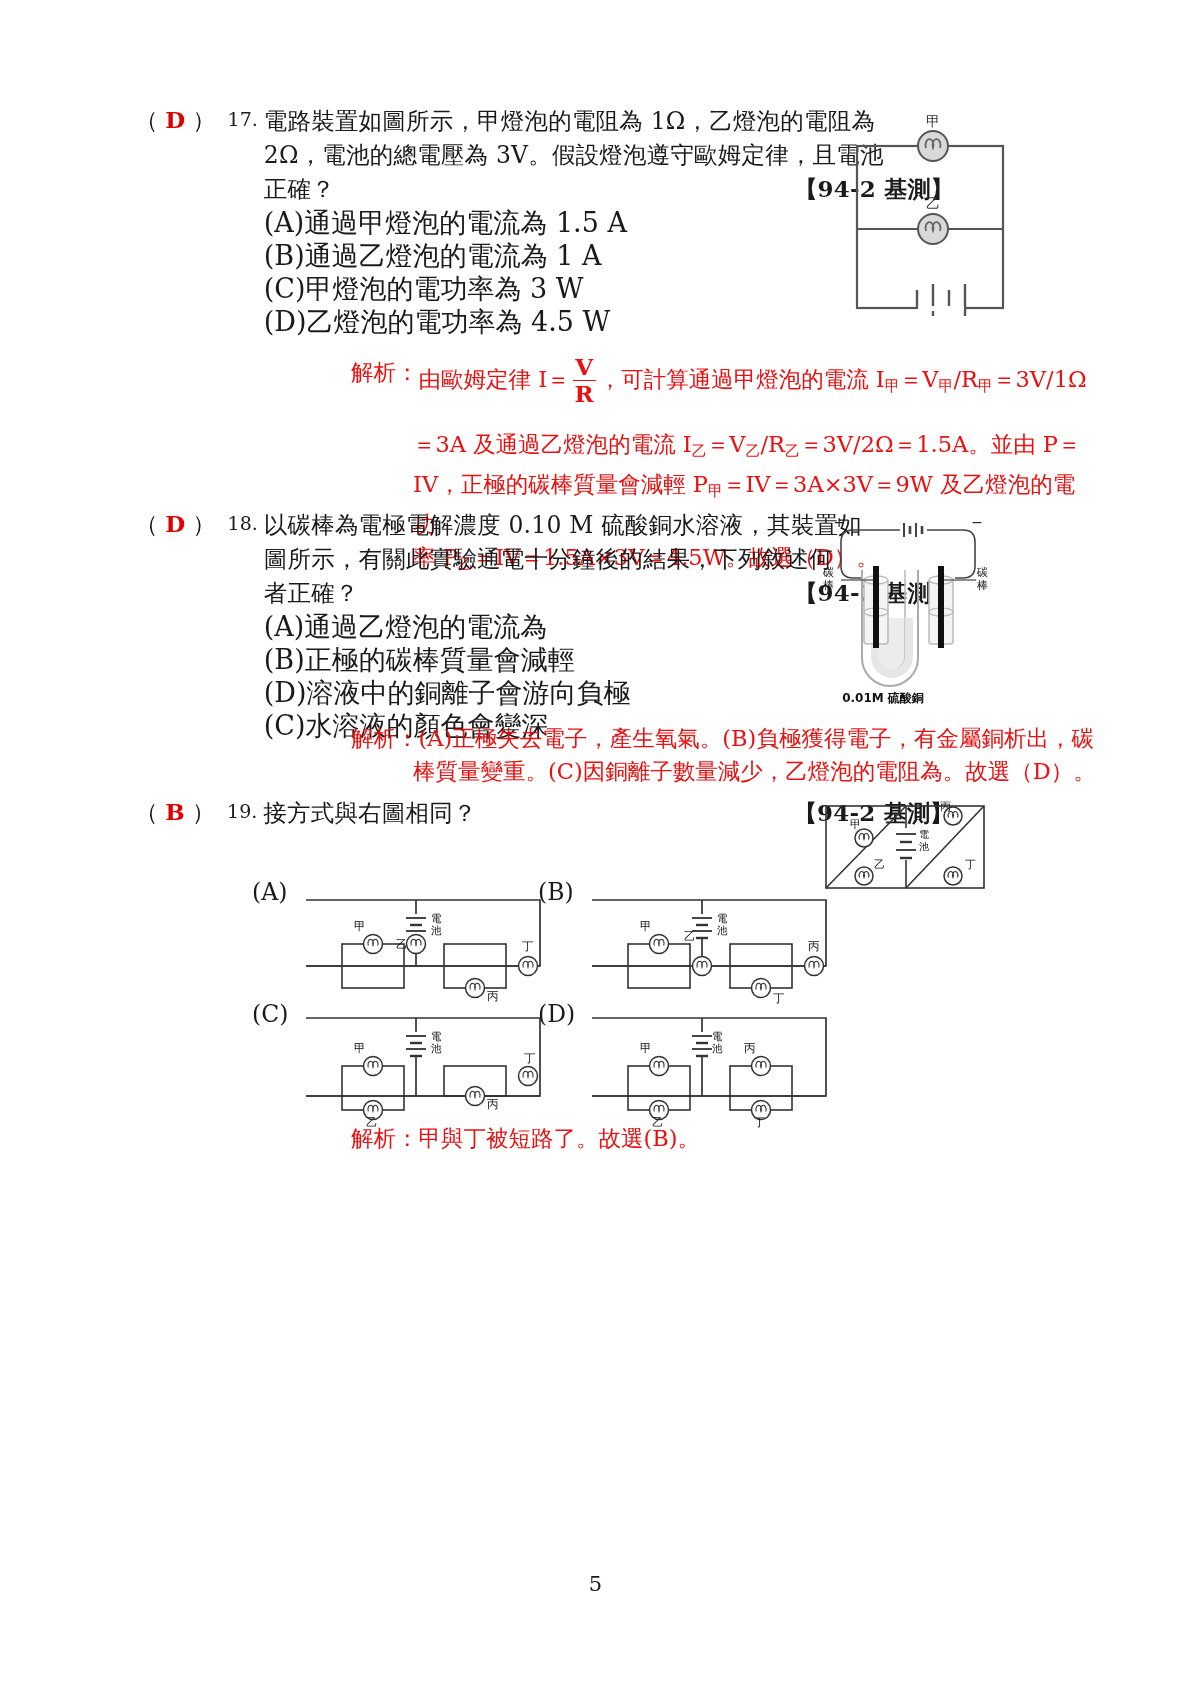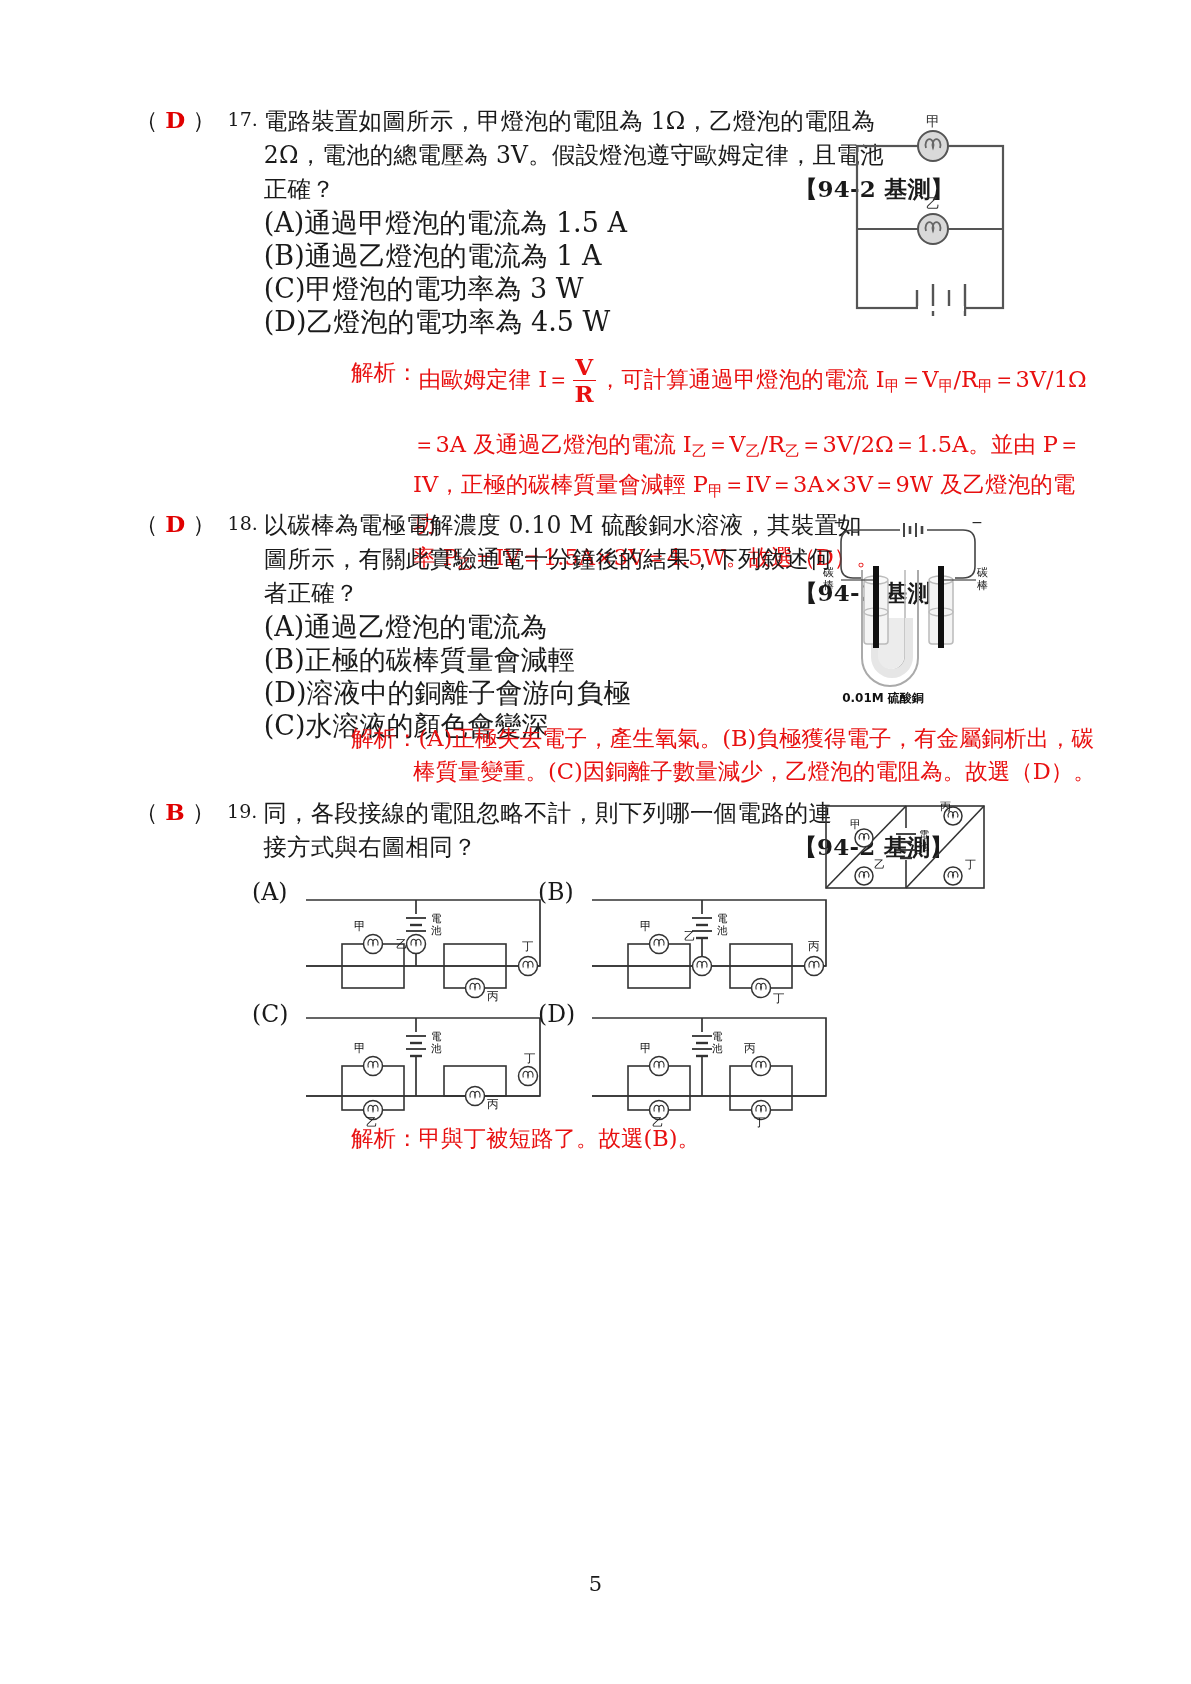--- a/index.html
+++ b/index.html
@@ -243,21 +243,20 @@
       <span>(A)正極失去電子，產生氧氣。(B)負極獲得電子，有金屬銅析出，碳</span>
     </div>
     <div style="margin-left:62px;">棒質量變重。(C)因銅離子數量減少，乙燈泡的電阻為。故選（D）。</div>
   </div>
 
   <div class="qblock" style="top:796px;">
     <div class="qhead">
       <span class="answer-paren">（&nbsp;<span class="answer-letter">B</span>&nbsp;）</span>
       <span class="qnum">19.</span>
       <div class="qbody">
-        <div class="qline">同，各段接線的電阻忽略不計，則下列哪一個電路的連</div>
         <div class="qline">
           <span class="src">【94-2 基測】</span>
           <span>接方式與右圖相同？</span>
         </div>
       </div>
     </div>
   </div>
 
   <div class="fig" style="left:822px; top:798px; width:168px; height:98px;">
     <svg width="168" height="98" viewBox="0 0 168 98">

